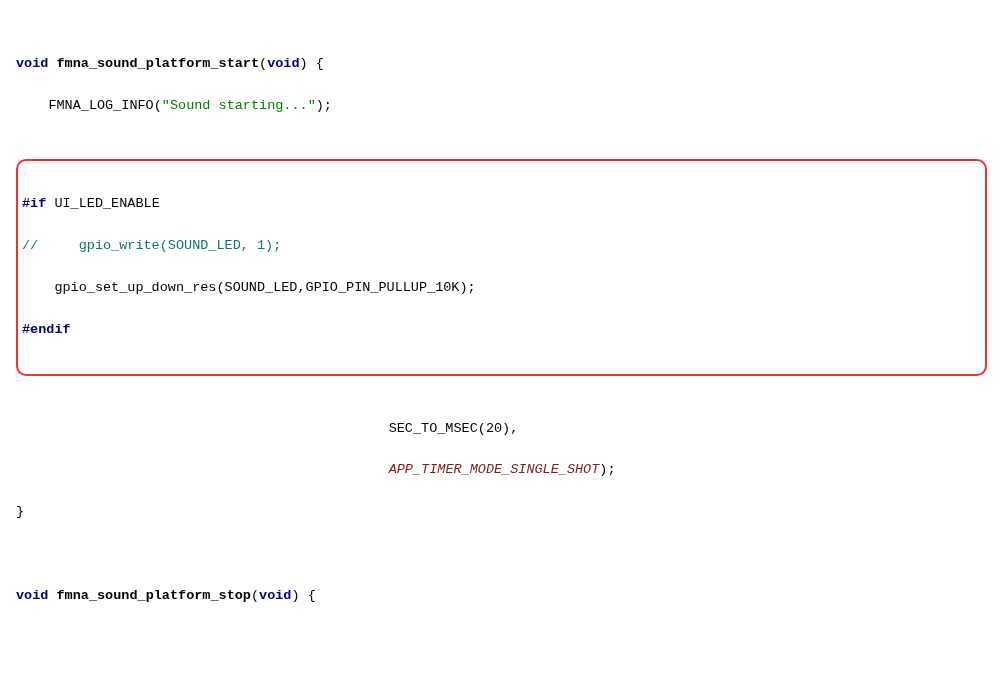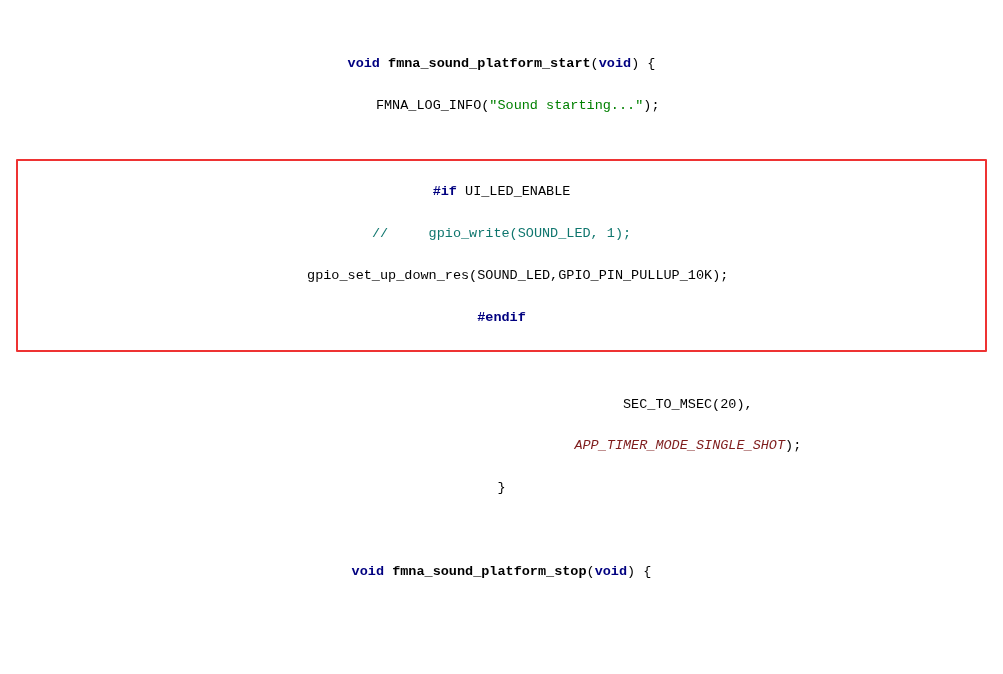--- a/index.html
+++ b/index.html
@@ -27,21 +27,20 @@
     .fn { color: #000000; font-weight: bold; } 
     .plain { color: #000000; }
     .str { color: #008000; } 
     .directive { color: #0000cc; font-weight: bold; } 
     .italic-blue { color: #0000cc; font-style: italic; }
     .comment-line { color: #808080; }
 
     .line {
       display: block;
       white-space: pre;
-      text-align: center;
     }
 
     .box-wrapper {
       border: 2px solid #ff4444;
       margin: 2px 0;
       padding: 2px 4px;
       display: block;
     }
   </style>
 </head>
@@ -84,22 +83,22 @@
 
 
   </div>
 </div>
 
 <style>
   .box-wrapper {
     border: 2.5px solid #ee3333;
     display: block;
     margin: 1px 0;
-    padding: 0px 4px;
-    border-radius: 1px;
+    padding: 12px 4px;
+    border-radius: 10px;
   }
   .kw {
     color: #000080;
     font-weight: bold;
   }
   .fn {
     color: #000000;
     font-weight: bold;
   }
   .str {

